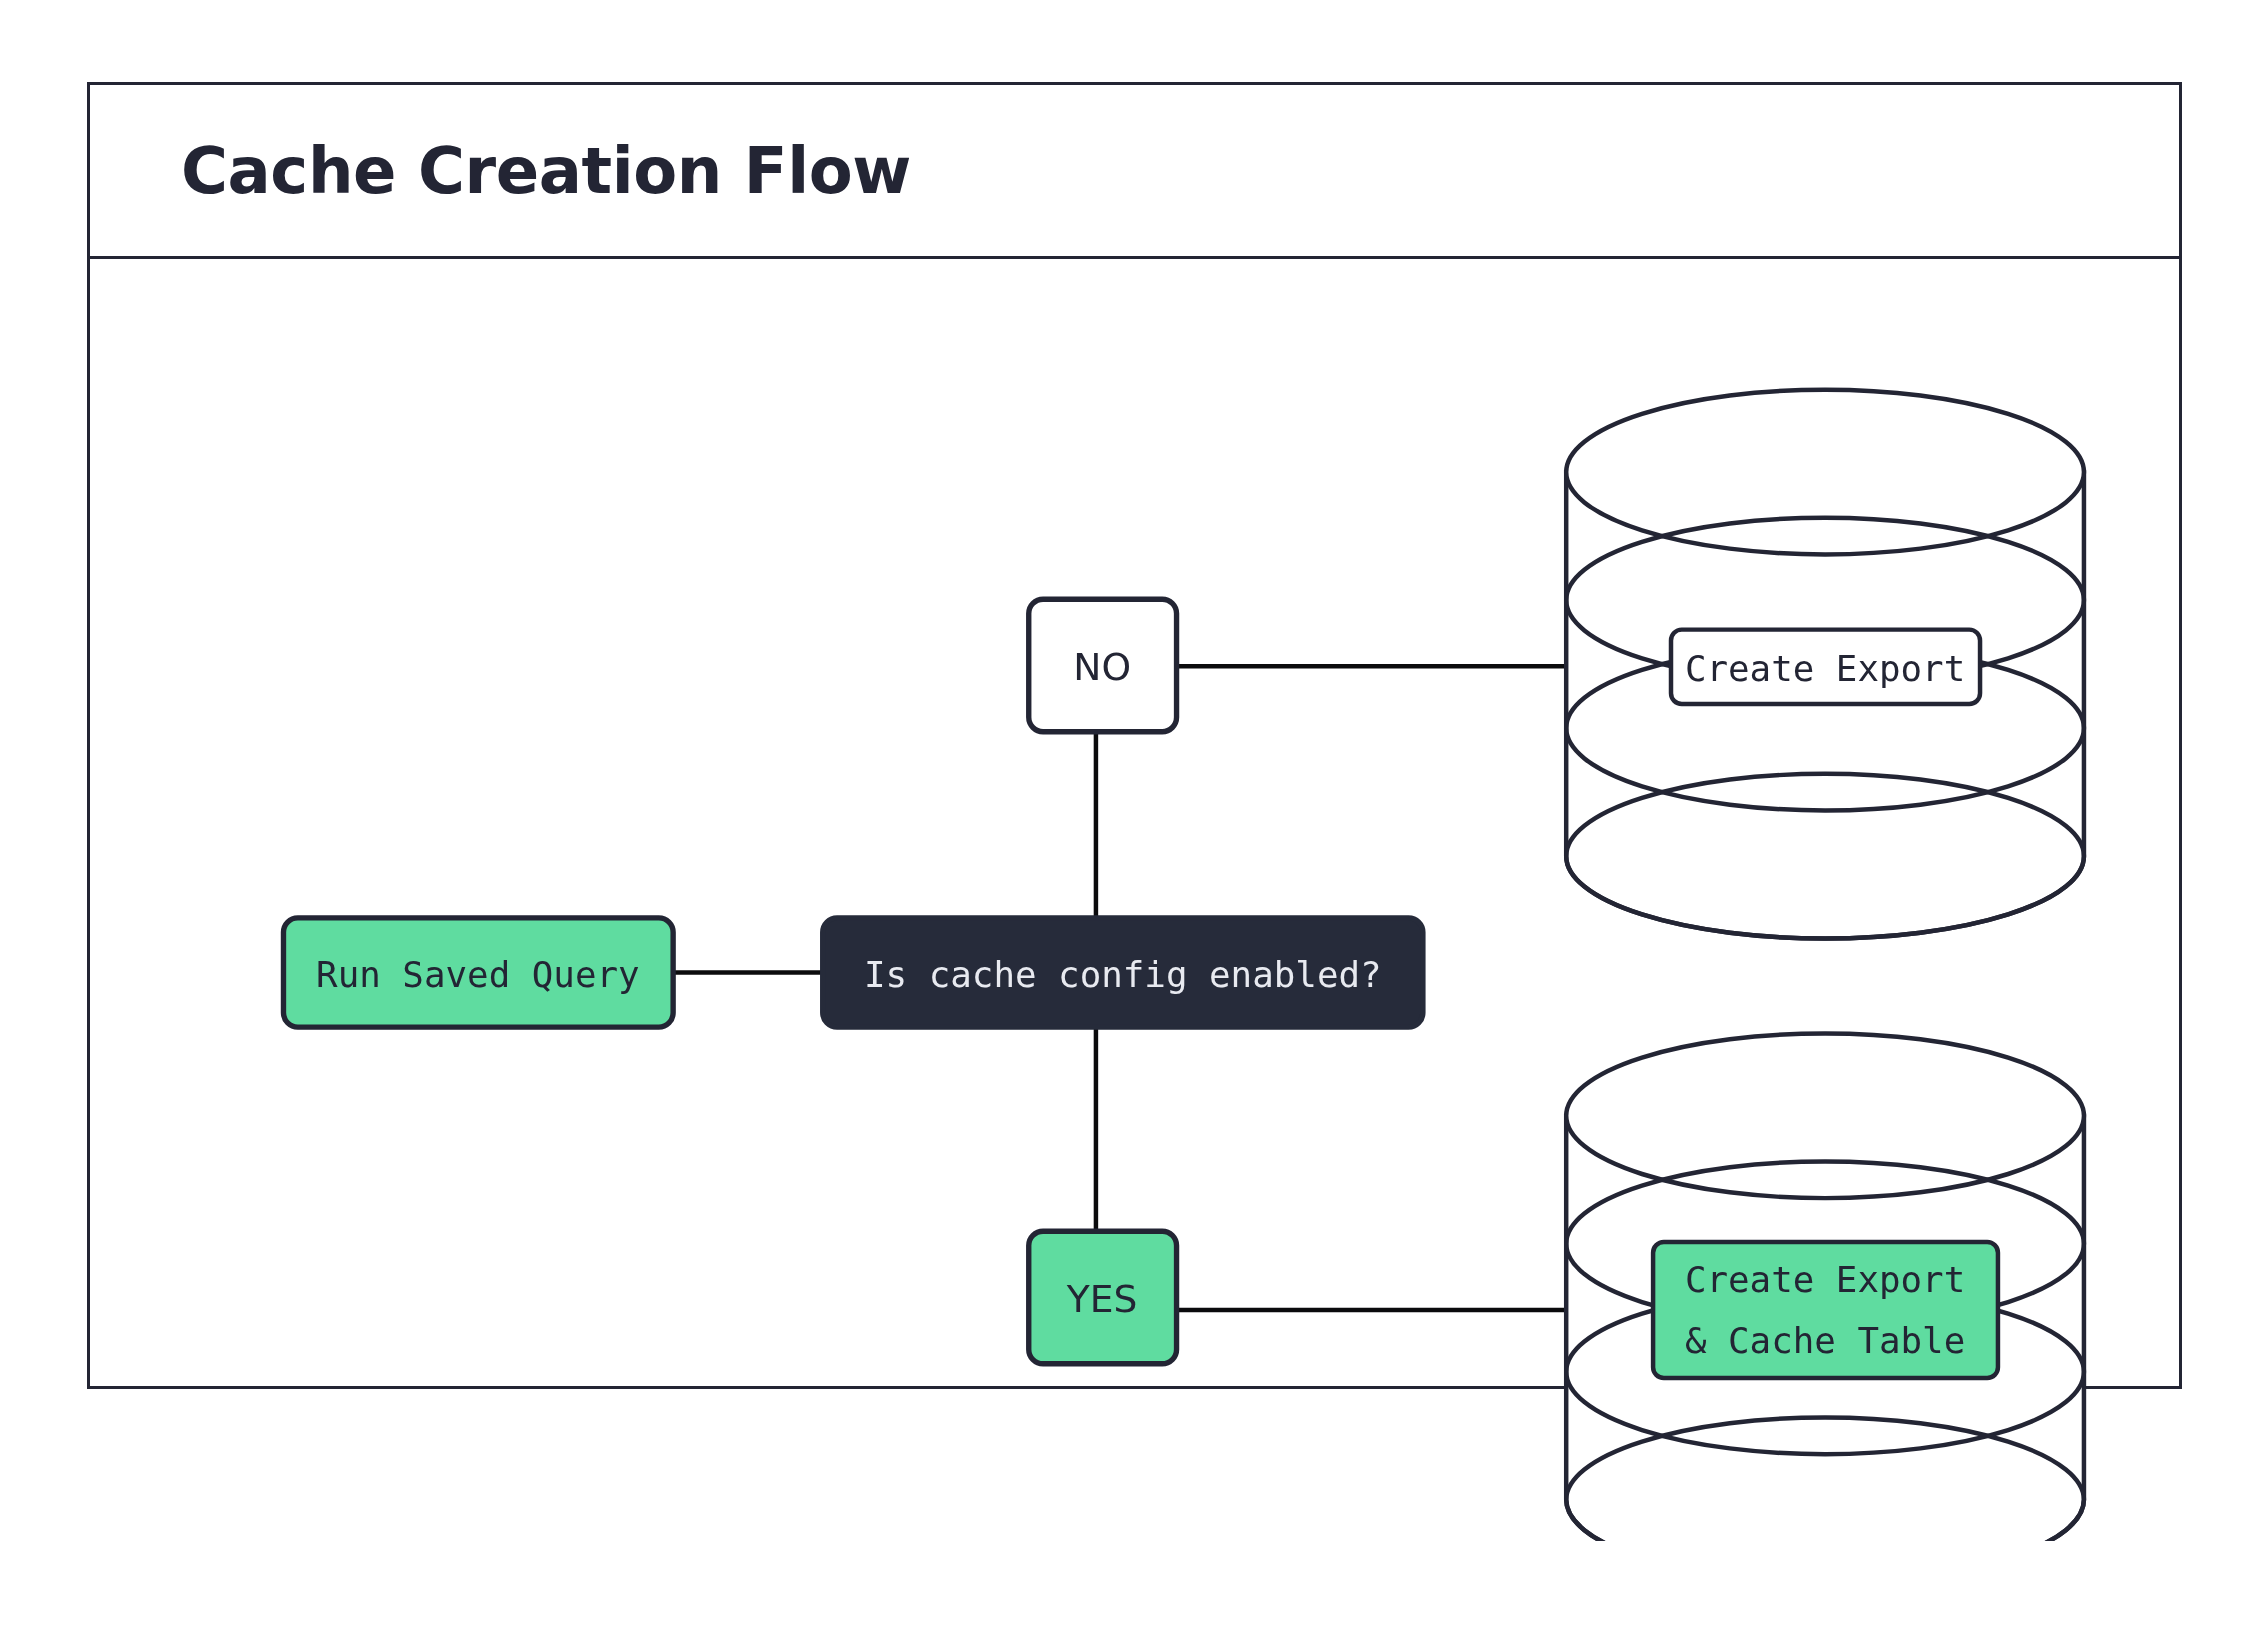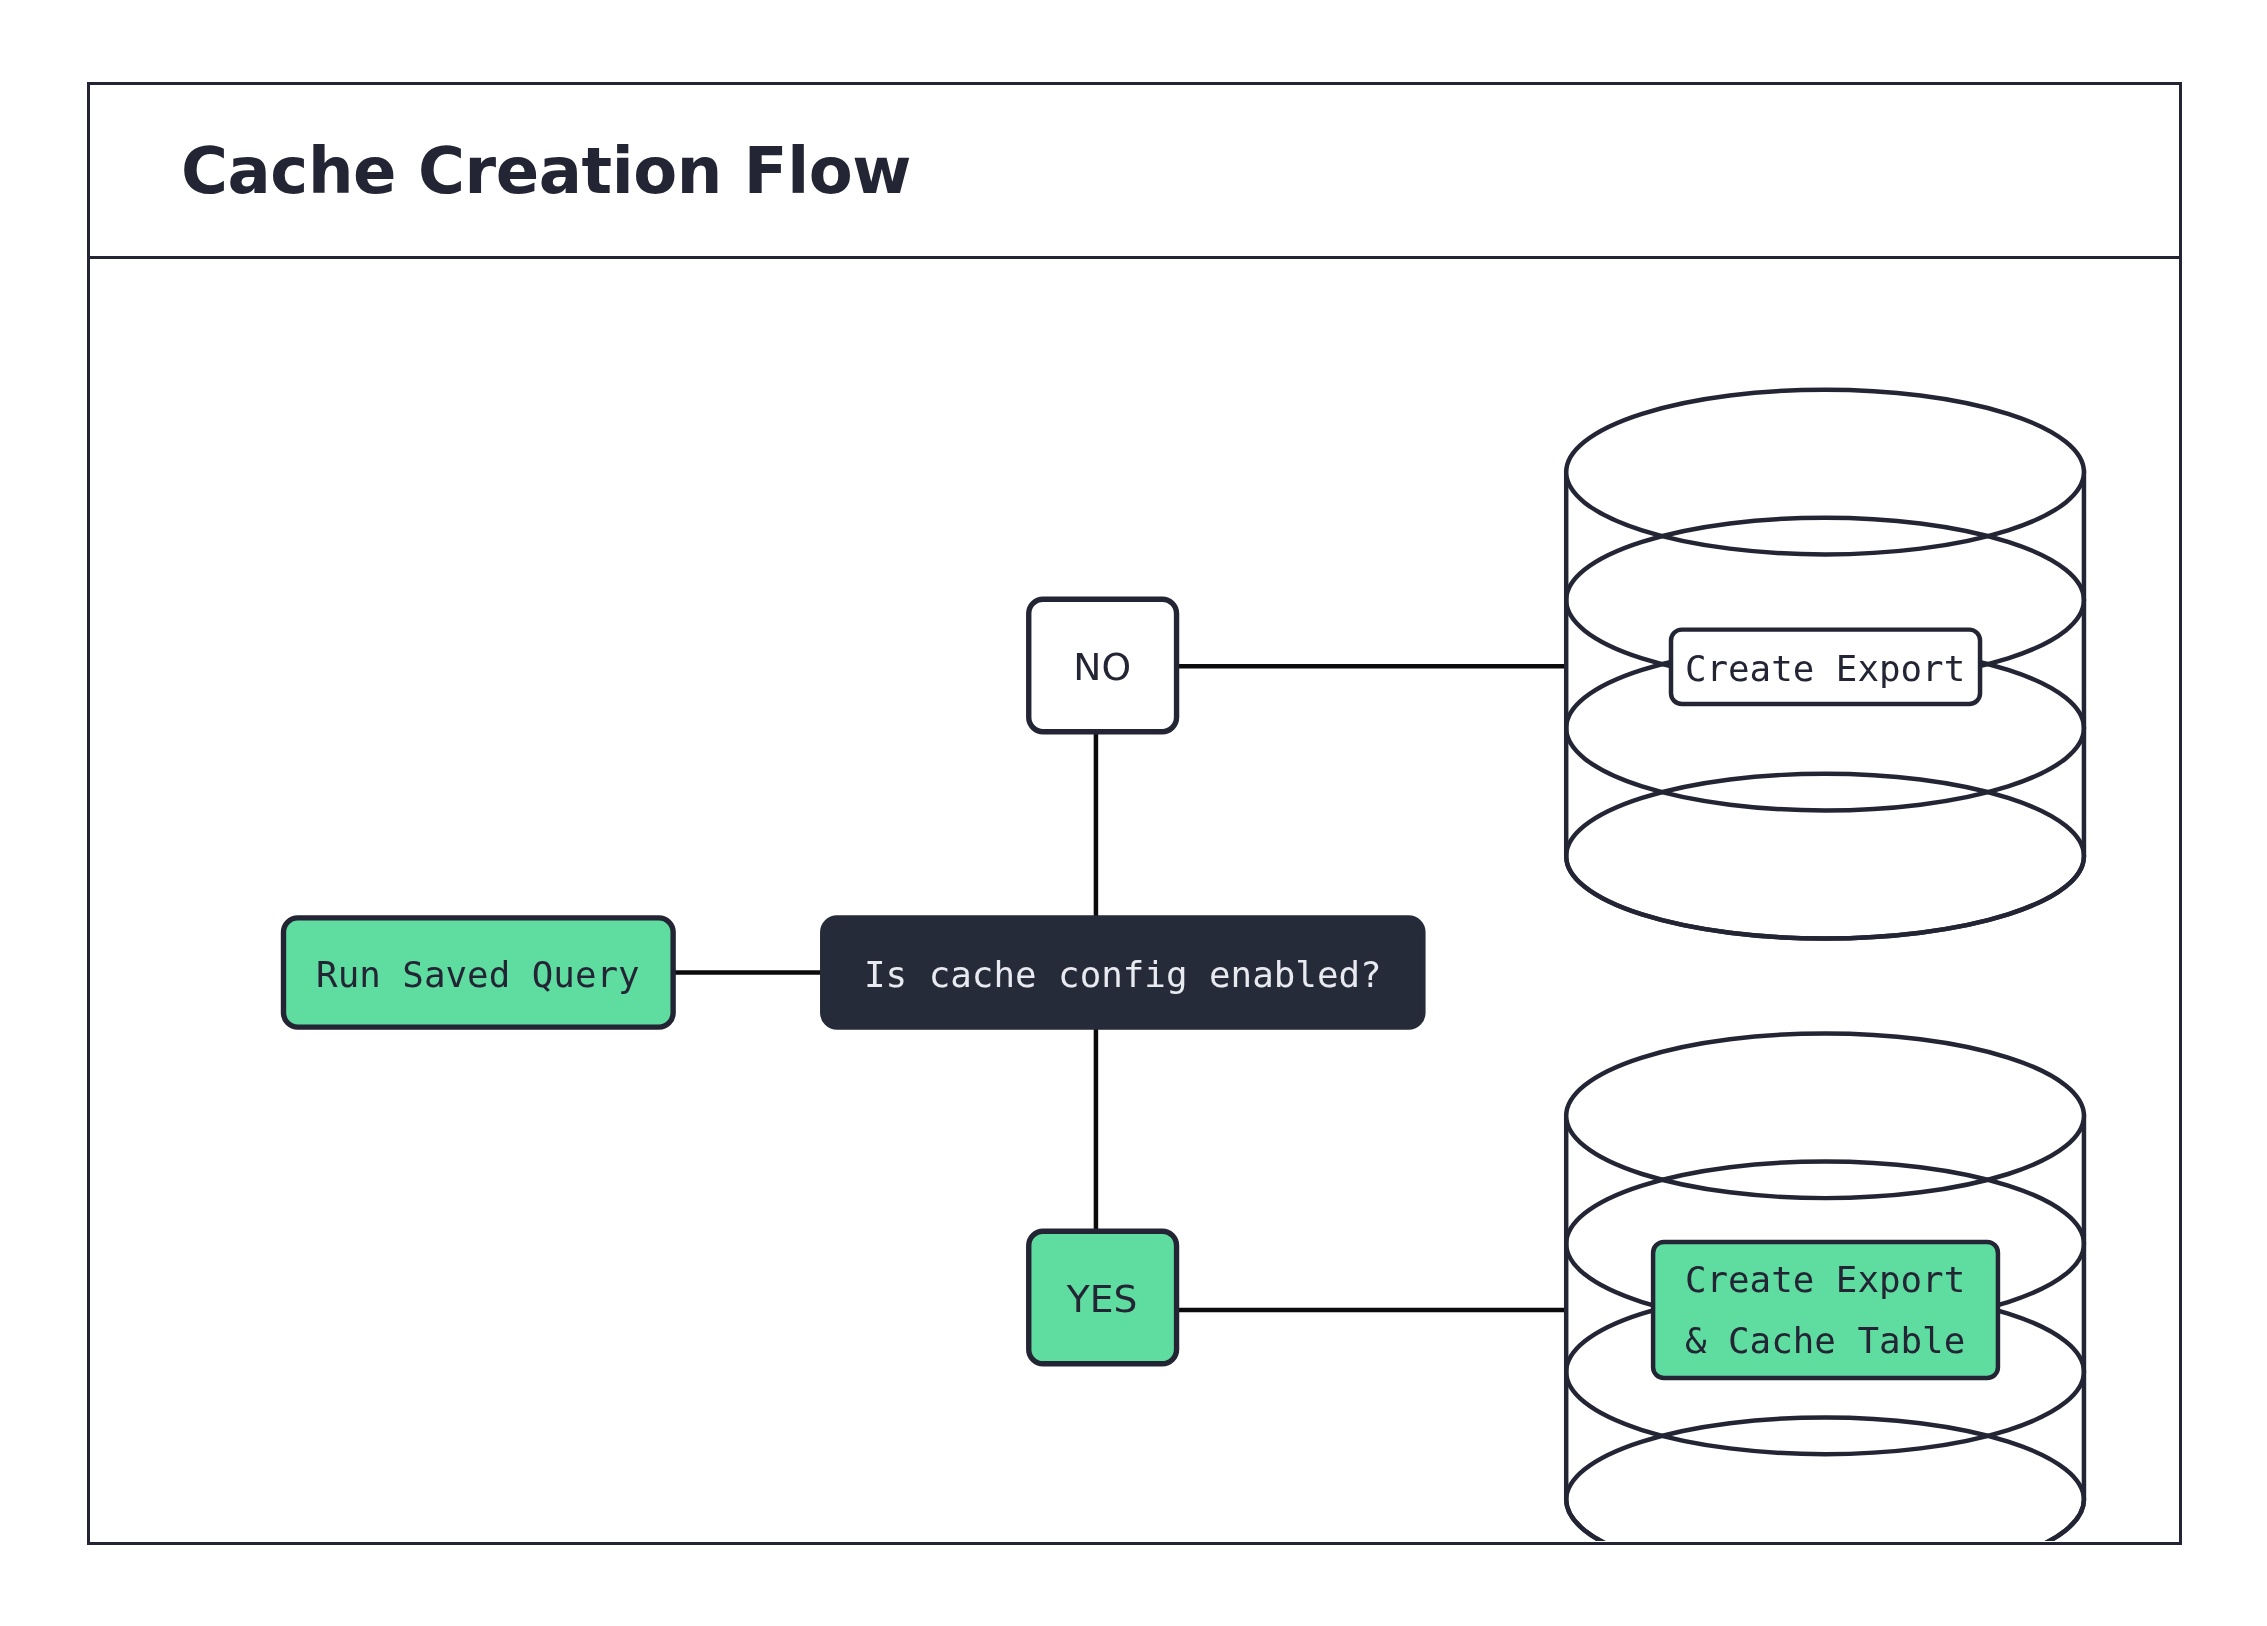--- a/index.html
+++ b/index.html
@@ -17,21 +17,21 @@
     position: relative;
     width: 2268px;
     height: 1626px;
     background: #ffffff;
   }
   .frame {
     position: absolute;
     left: 87px;
     top: 82px;
     width: 2095px;
-    height: 1463px;
+    height: 1307px;
     border: 3.6px solid #232534;
     box-sizing: border-box;
     background: #ffffff;
   }
   .frame-header {
     position: absolute;
     left: 0;
     top: 0;
     right: 0;
     height: 174px;

